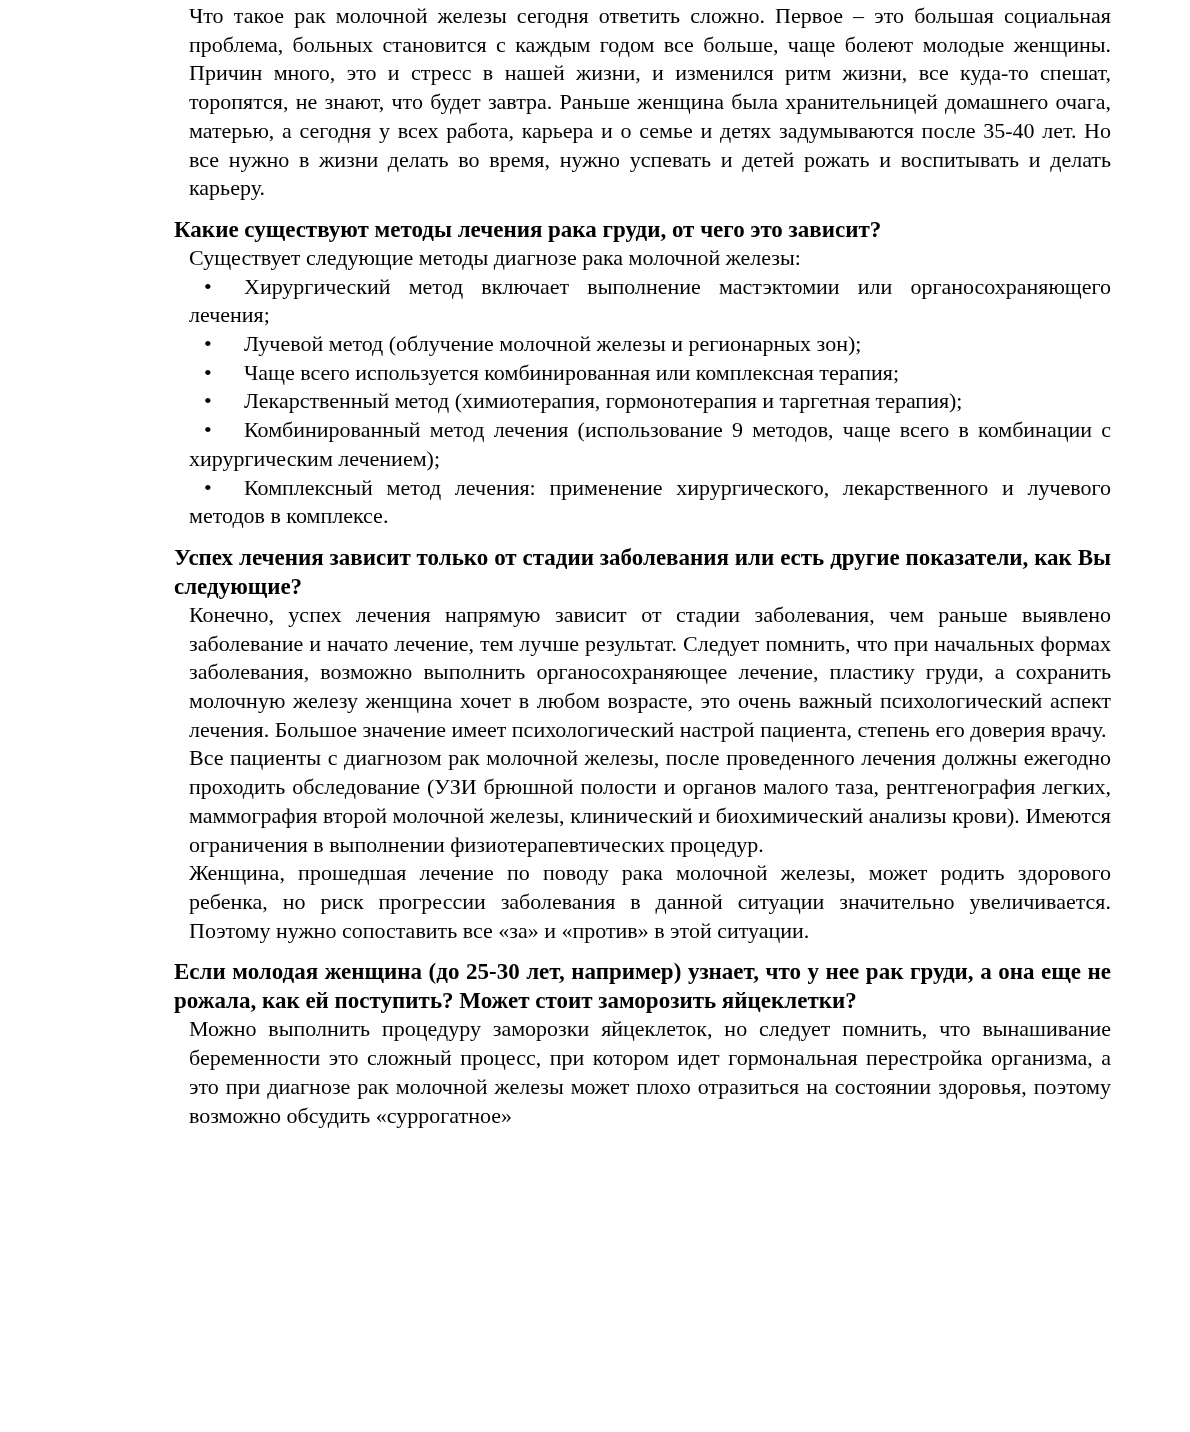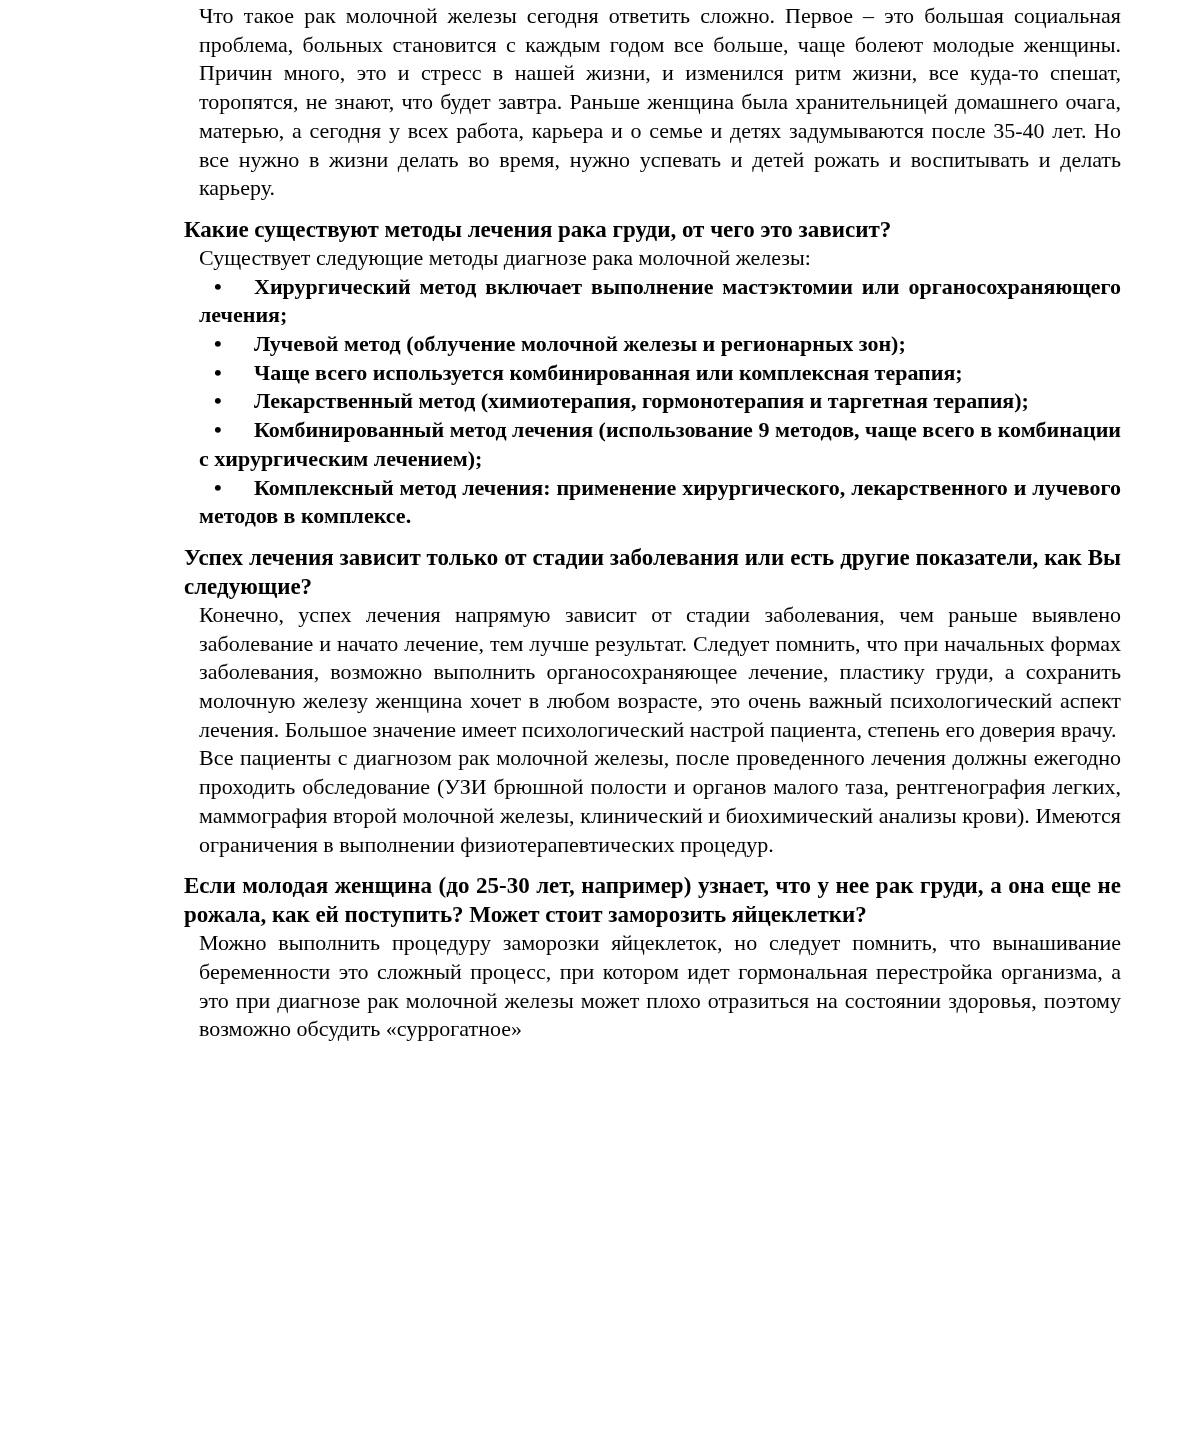--- a/index.html
+++ b/index.html
@@ -9,21 +9,21 @@
   }
   body {
     width: 1190px;
     height: 1432px;
     overflow: hidden;
     position: relative;
   }
   .page {
     position: absolute;
     top: 2px;
-    left: 184px;
+    left: 174px;
     width: 937px;
     color: #000000;
     font-family: "Liberation Serif", "DejaVu Serif", serif;
     font-size: 22px;
     line-height: 28.7px;
     text-align: justify;
   }
   .body-para {
     margin: 0 0 0 15px;
     padding: 0;
@@ -32,21 +32,20 @@
     margin: 12px 0 0 0;
     padding: 0;
     font-size: 23px;
     font-weight: bold;
     line-height: 29px;
     text-align: justify;
   }
   .bullet-list {
     margin: 0;
     padding: 0;
-    font-weight: bold;
   }
   .bullet-item {
     margin: 0 0 0 15px;
     padding: 0;
     text-indent: 15px;
   }
   .bullet-marker {
     display: inline-block;
     width: 40px;
     text-indent: 0;
@@ -69,17 +68,18 @@
     <p class="bullet-item"><span class="bullet-marker">•</span><span>Лекарственный метод (химиотерапия, гормонотерапия и таргетная терапия);</span></p>
     <p class="bullet-item"><span class="bullet-marker">•</span><span>Комбинированный метод лечения (использование 9 методов, чаще всего в комбинации с хирургическим лечением);</span></p>
     <p class="bullet-item"><span class="bullet-marker">•</span><span>Комплексный метод лечения: применение хирургического, лекарственного и лучевого методов в комплексе.</span></p>
   </div>
 
   <h2 class="heading">Успех лечения зависит только от стадии заболевания или есть другие показатели, как Вы следующие?</h2>
   <p class="body-para">Конечно, успех лечения напрямую зависит от стадии заболевания, чем раньше выявлено заболевание и начато лечение, тем лучше результат. Следует помнить, что при начальных формах заболевания, возможно выполнить органосохраняющее лечение, пластику груди, а сохранить молочную железу женщина хочет в любом возрасте, это очень важный психологический аспект лечения. Большое значение имеет психологический настрой пациента, степень его доверия врачу.</p>
 
   <p class="body-para">Все пациенты с диагнозом рак молочной железы, после проведенного лечения должны ежегодно проходить обследование (УЗИ брюшной полости и органов малого таза, рентгенография легких, маммография второй молочной железы, клинический и биохимический анализы крови). Имеются ограничения в выполнении физиотерапевтических процедур.</p>
 
+  <p class="body-para">Женщина, прошедшая лечение по поводу рака молочной железы, может родить здорового ребенка, но риск прогрессии заболевания в данной ситуации значительно увеличивается. Поэтому нужно сопоставить все «за» и «против» в этой ситуации.</p>
 
   <h2 class="heading">Если молодая женщина (до 25-30 лет, например) узнает, что у нее рак груди, а она еще не рожала, как ей поступить? Может стоит заморозить яйцеклетки?</h2>
   <p class="body-para">Можно выполнить процедуру заморозки яйцеклеток, но следует помнить, что вынашивание беременности это сложный процесс, при котором идет гормональная перестройка организма, а это при диагнозе рак молочной железы может плохо отразиться на состоянии здоровья, поэтому возможно обсудить «суррогатное»</p>
 
 </div>
 
 </body></html>

